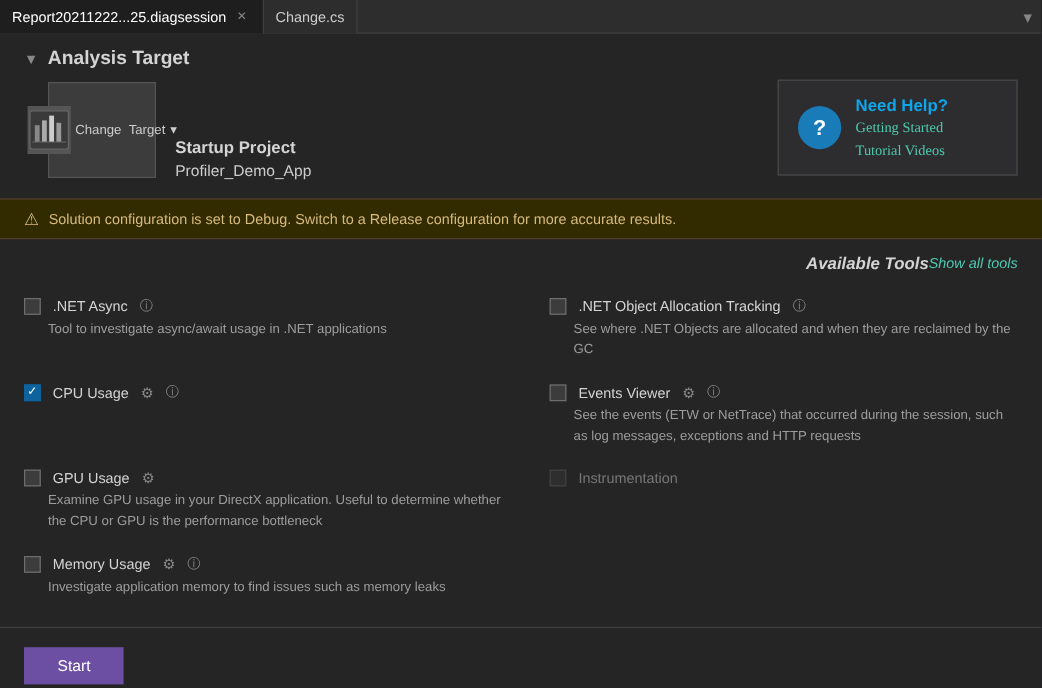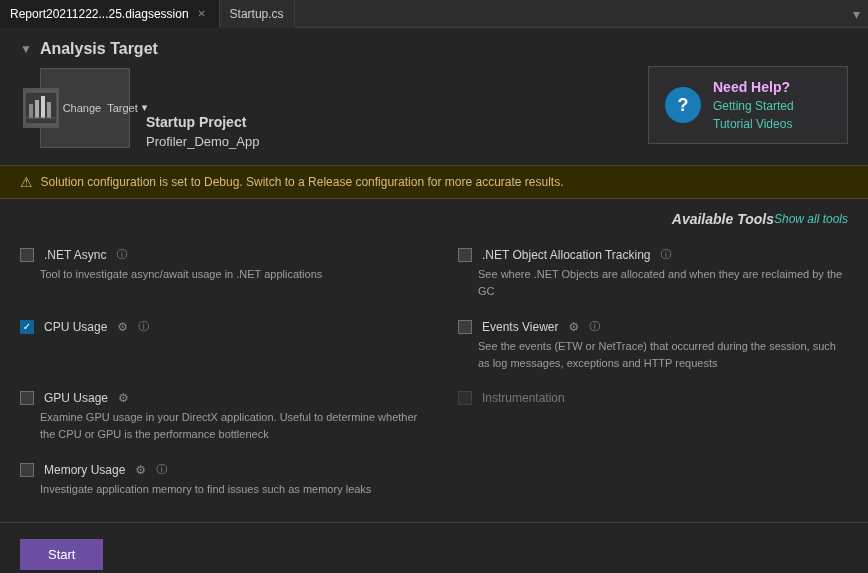--- a/index.html
+++ b/index.html
@@ -169,27 +169,28 @@
       flex-shrink: 0;
     }
     .help-text {
       display: flex;
       flex-direction: column;
       gap: 4px;
     }
     .help-title {
       font-size: 14px;
       font-weight: 600;
-      color: #f0abfc;
+      color: #0ea5e9;
     }
     .help-link {
       color: #4ec9b0;
       font-size: 12px;
       cursor: pointer;
       text-decoration: none;
+      font-family: Liberation Serif, serif;
     }
 
     
     .warning-bar {
       display: flex;
       align-items: center;
       gap: 8px;
       background: #332b00;
       padding: 8px 20px;
       margin: 0 0 0 0;
@@ -316,21 +317,21 @@
   </style>
 </head>
 <body>
 
 <div class="tab-bar">
   <div class="tab active">
     <span>Report20211222...25.diagsession</span>
     <span class="close-btn">✕</span>
   </div>
   <div class="tab">
-    <span>Startup.cs</span>
+    <span>Change.cs</span>
   </div>
   <div class="tab-spacer"></div>
   <div class="tab-actions">
     <span>▾</span>
   </div>
 </div>
 
 <div class="main-content">
 
   <div class="section-header">

